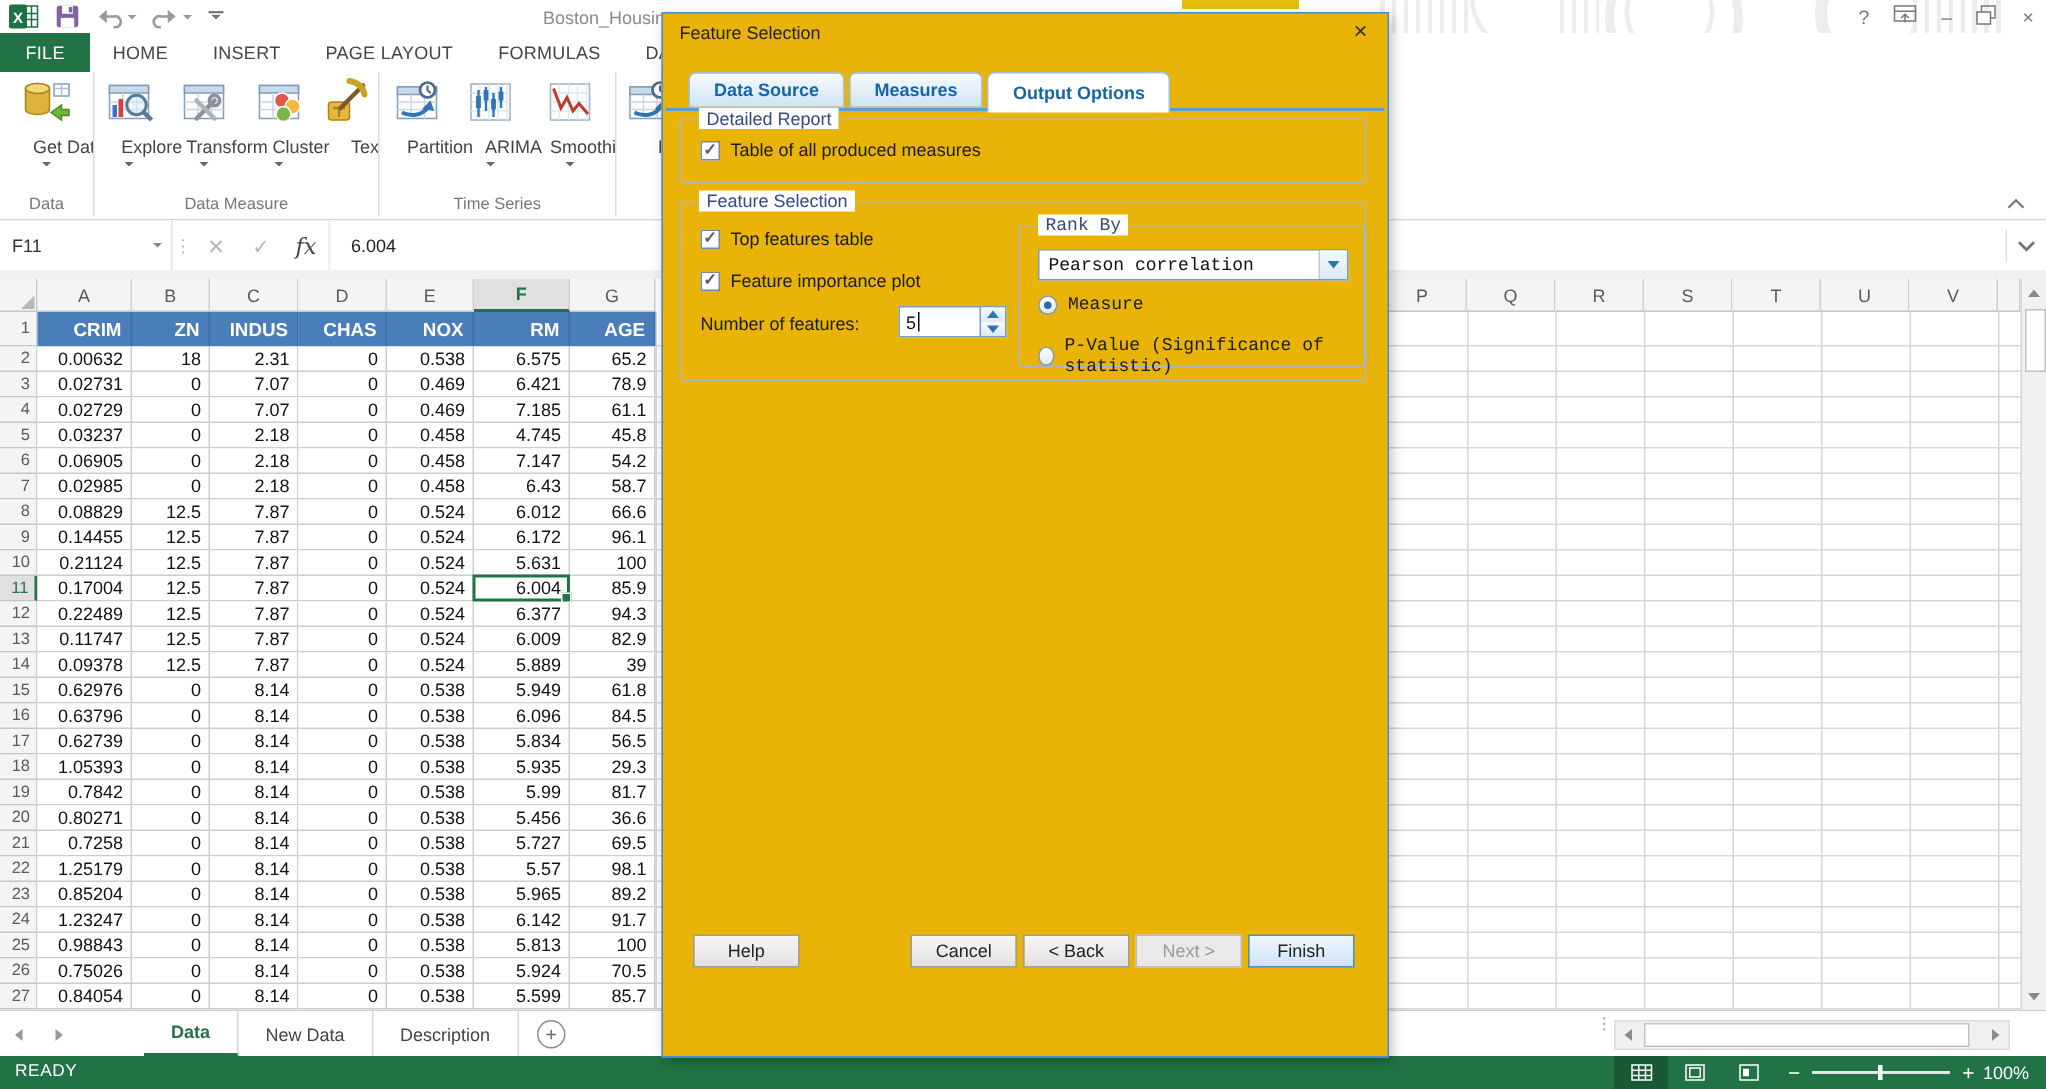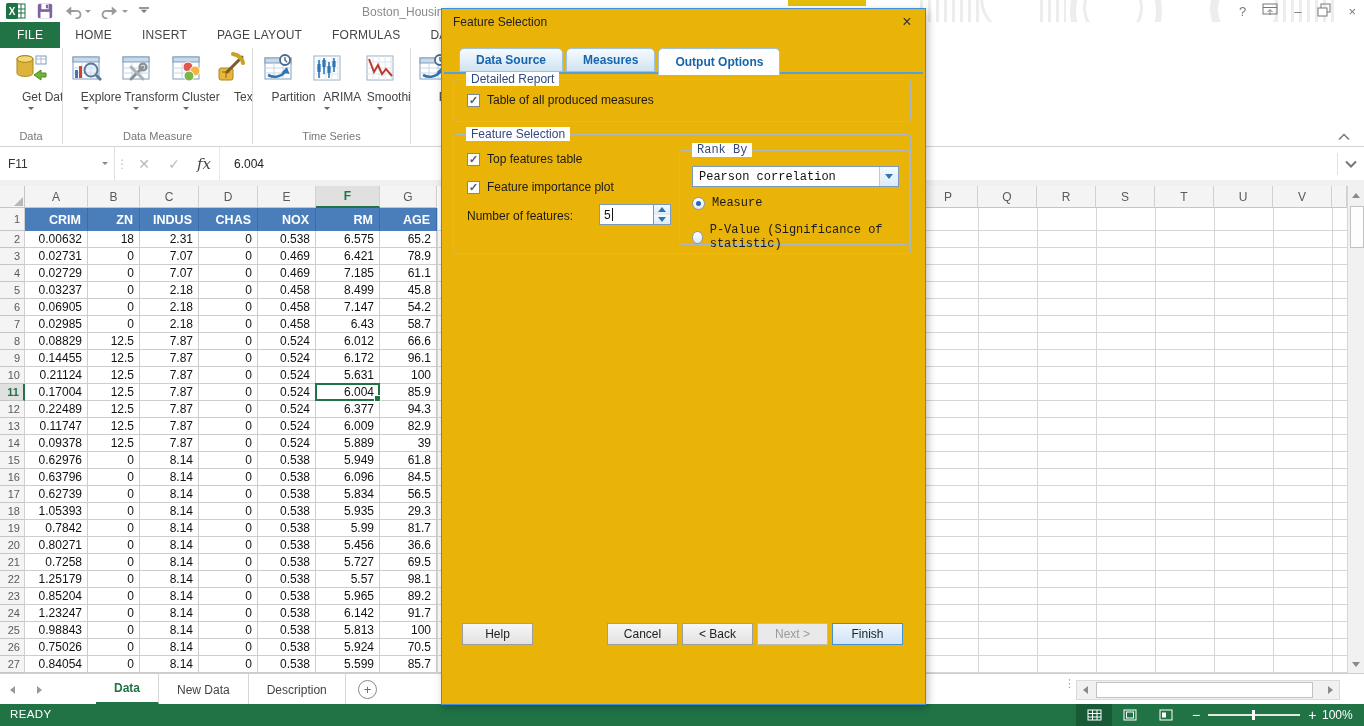--- a/index.html
+++ b/index.html
@@ -43,21 +43,21 @@
   .fval{flex:1;height:100%;display:flex;align-items:center;padding-left:14px;font-size:12px;color:#222;border-left:1px solid #e7e7e7;}
   .fexp{width:26px;height:22px;border-left:1px solid #e1e1e1;display:flex;align-items:center;justify-content:center;}
   .gap-strip{left:0;top:180px;width:1364px;height:6px;background:#f0f0f0;border-bottom:1px solid #d9d9d9;}
   
   #sheet{left:0;top:186px;width:1364px;height:487px;background:#fff;overflow:hidden;}
   .colhead,.rowhead{position:absolute;background:#f4f4f4;color:#5a5a5a;font-size:12px;
       border-right:1px solid #d0d0d0;border-bottom:1px solid #c6c6c6;box-sizing:border-box;
       display:flex;align-items:center;justify-content:center;}
   .rowhead{justify-content:flex-end;padding-right:4px;font-size:11px;}
   .colhead.sel{background:#e0e0e0;color:var(--excel-green);border-bottom:2px solid var(--excel-green);font-weight:bold;}
-  .rowhead.sel{background:#e0e0e0;color:var(--excel-green);border-right:2px solid var(--excel-green);font-weight:bold;padding-left:13px;}
+  .rowhead.sel{background:#e0e0e0;color:var(--excel-green);border-right:2px solid var(--excel-green);font-weight:normal;padding-left:13px;}
   .corner{position:absolute;left:0;top:0;width:25px;height:22px;background:#f4f4f4;border-right:1px solid #c6c6c6;border-bottom:1px solid #c6c6c6;box-sizing:border-box;}
   .corner:after{content:"";position:absolute;right:1px;bottom:1px;border-left:9px solid transparent;border-bottom:9px solid #b8b8b8;}
   .th{position:absolute;background:var(--table-header-blue);color:#fff;font-weight:bold;font-size:12.5px;
       display:flex;align-items:center;justify-content:flex-end;padding-right:6px;box-sizing:border-box;
       border-right:1px solid #3a6da8;}
   .cell{position:absolute;font-size:12px;color:#111;display:flex;align-items:center;justify-content:flex-end;
       padding-right:5px;box-sizing:border-box;border-right:1px solid #cdcdcd;border-bottom:1px solid #cdcdcd;background:#fff;}
   .gline{position:absolute;background:#d6d6d6;}
   .selbox{position:absolute;border:2px solid var(--excel-green);box-sizing:border-box;}
   .selbox .handle{position:absolute;right:-3px;bottom:-3px;width:5px;height:5px;background:var(--excel-green);border:1px solid #fff;}
@@ -438,21 +438,21 @@
     <div class="cell" style="left: 140px; top: 79px; width: 59px; height: 17px;">7.07</div>
     <div class="cell" style="left: 199px; top: 79px; width: 59px; height: 17px;">0</div>
     <div class="cell" style="left: 258px; top: 79px; width: 58px; height: 17px;">0.469</div>
     <div class="cell" style="left: 316px; top: 79px; width: 64px; height: 17px;">7.185</div>
     <div class="cell" style="left: 380px; top: 79px; width: 57px; height: 17px;">61.1</div>
     <div class="cell" style="left: 25px; top: 96px; width: 63px; height: 17px;">0.03237</div>
     <div class="cell" style="left: 88px; top: 96px; width: 52px; height: 17px;">0</div>
     <div class="cell" style="left: 140px; top: 96px; width: 59px; height: 17px;">2.18</div>
     <div class="cell" style="left: 199px; top: 96px; width: 59px; height: 17px;">0</div>
     <div class="cell" style="left: 258px; top: 96px; width: 58px; height: 17px;">0.458</div>
-    <div class="cell" style="left: 316px; top: 96px; width: 64px; height: 17px;">8.499</div>
+    <div class="cell" style="left: 316px; top: 96px; width: 64px; height: 17px;">4.745</div>
     <div class="cell" style="left: 380px; top: 96px; width: 57px; height: 17px;">45.8</div>
     <div class="cell" style="left: 25px; top: 113px; width: 63px; height: 17px;">0.06905</div>
     <div class="cell" style="left: 88px; top: 113px; width: 52px; height: 17px;">0</div>
     <div class="cell" style="left: 140px; top: 113px; width: 59px; height: 17px;">2.18</div>
     <div class="cell" style="left: 199px; top: 113px; width: 59px; height: 17px;">0</div>
     <div class="cell" style="left: 258px; top: 113px; width: 58px; height: 17px;">0.458</div>
     <div class="cell" style="left: 316px; top: 113px; width: 64px; height: 17px;">7.147</div>
     <div class="cell" style="left: 380px; top: 113px; width: 57px; height: 17px;">54.2</div>
     <div class="cell" style="left: 25px; top: 130px; width: 63px; height: 17px;">0.02985</div>
     <div class="cell" style="left: 88px; top: 130px; width: 52px; height: 17px;">0</div>

